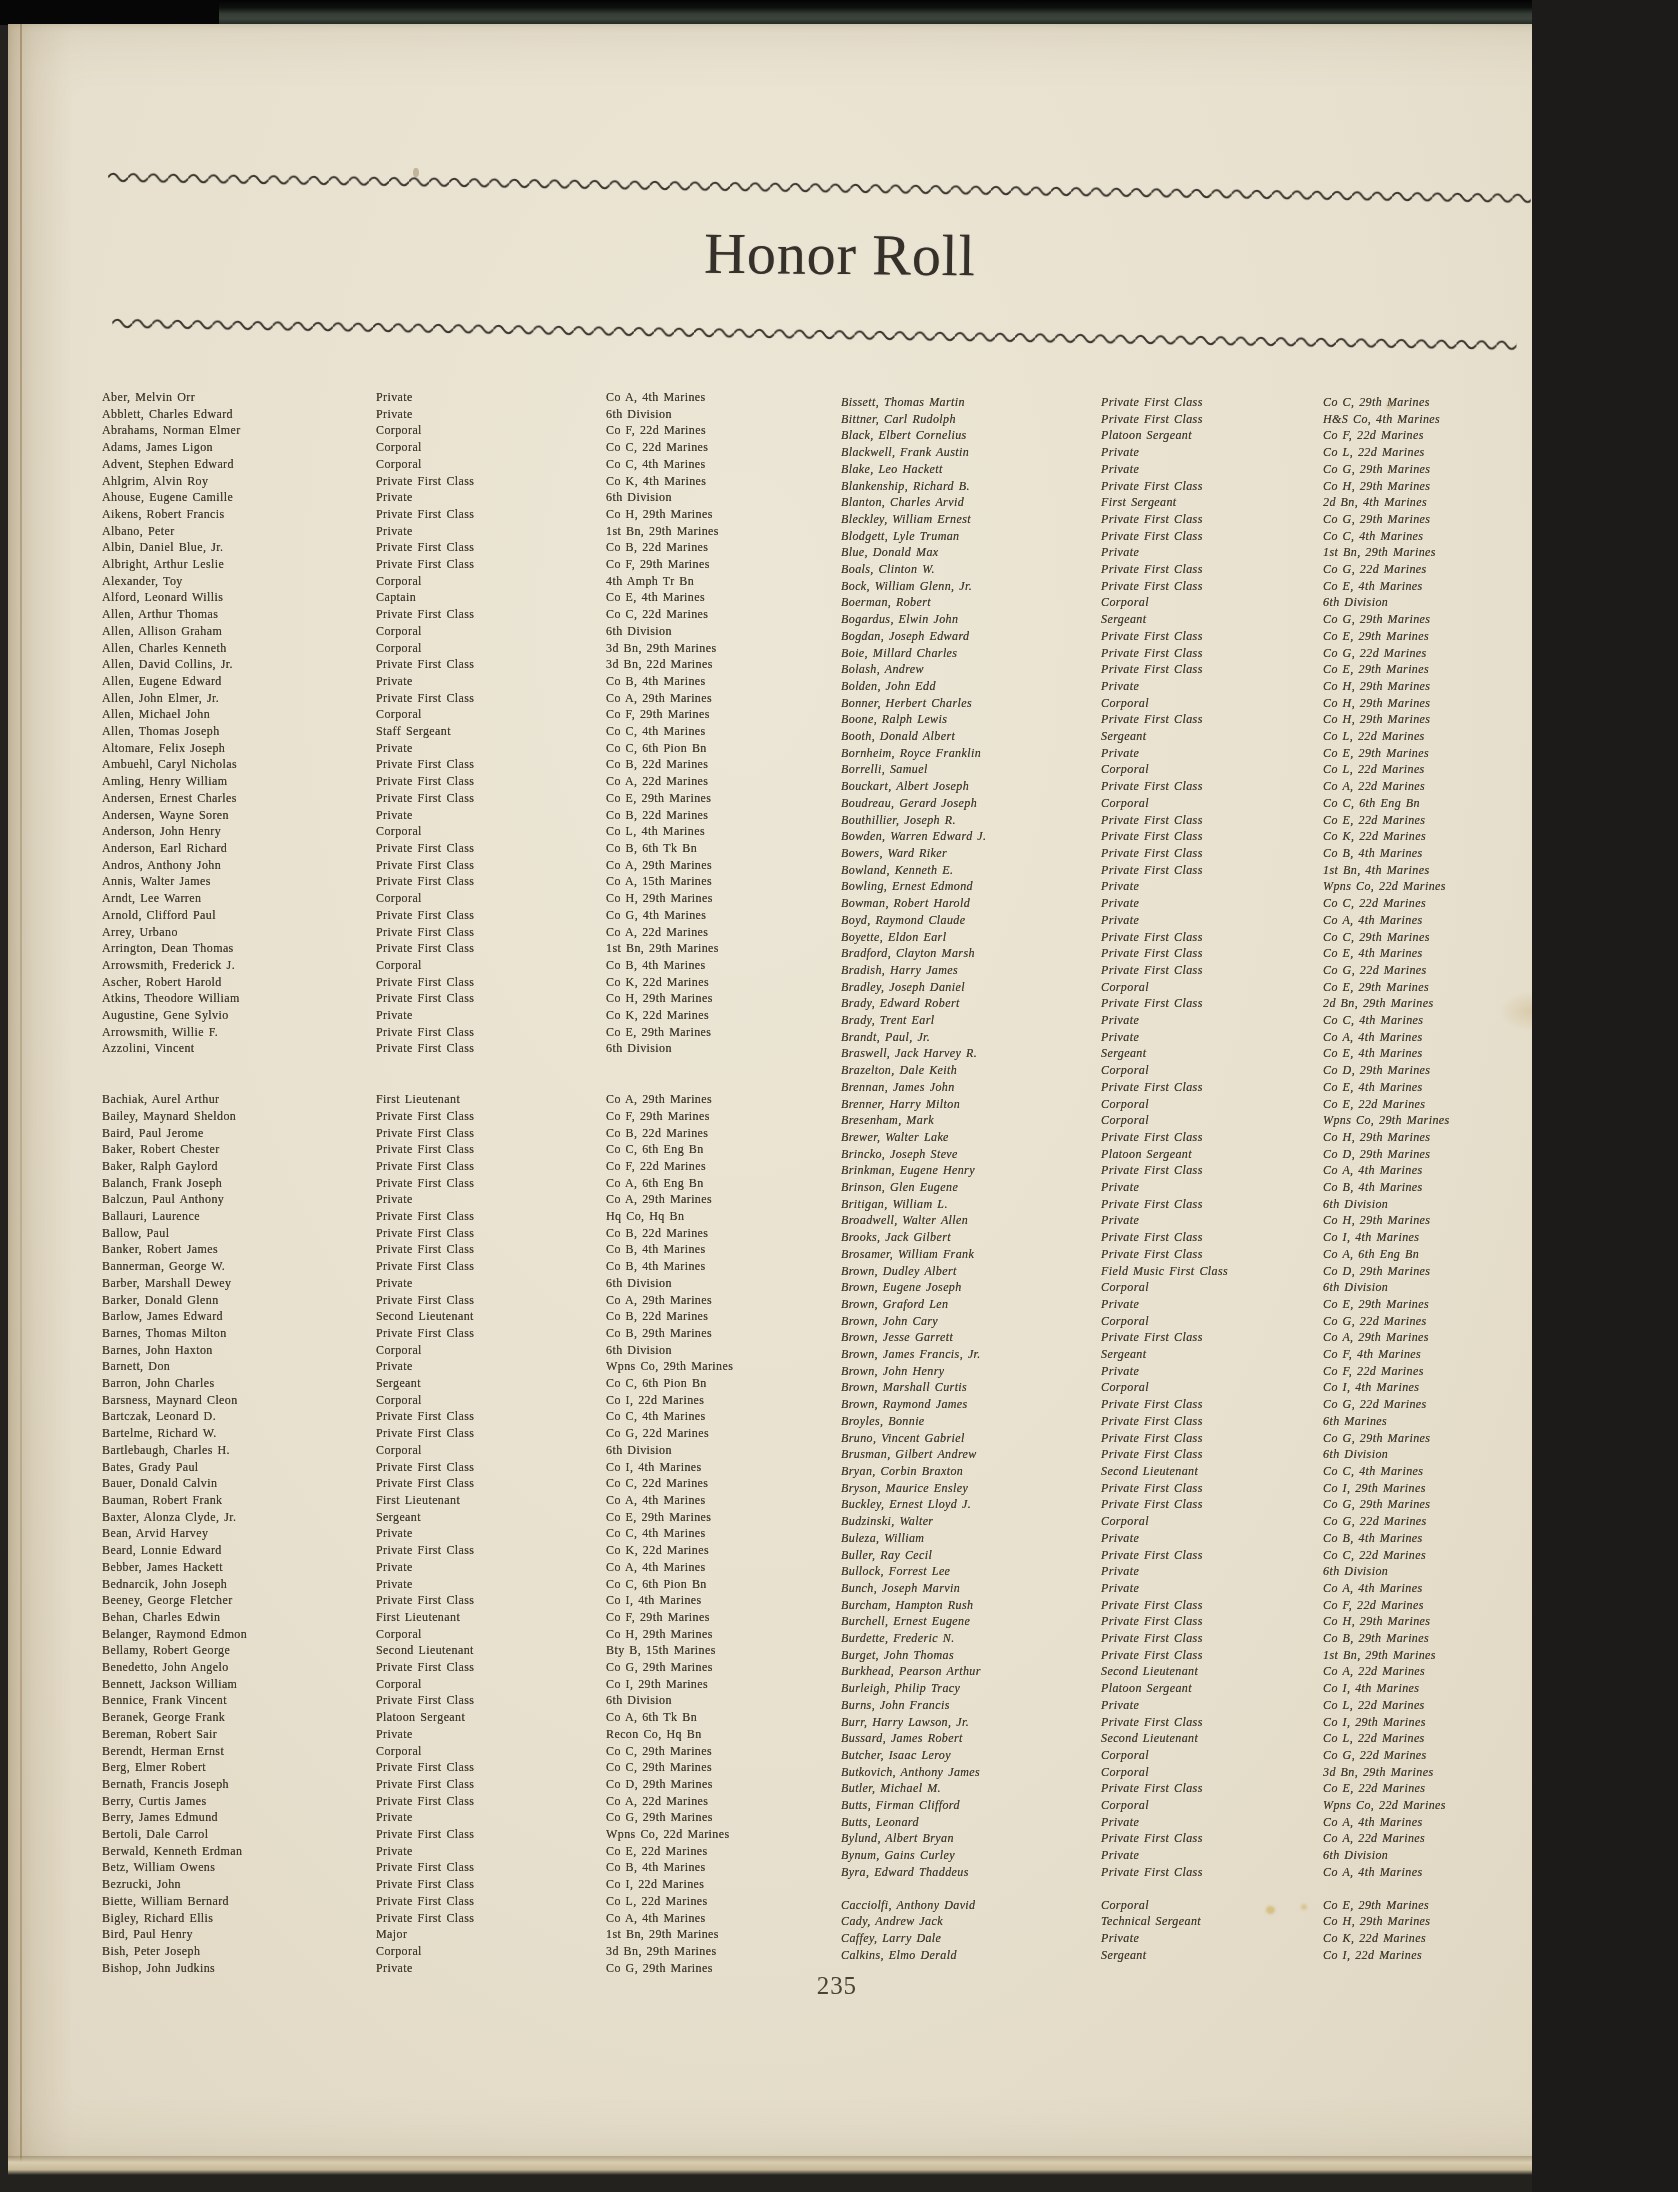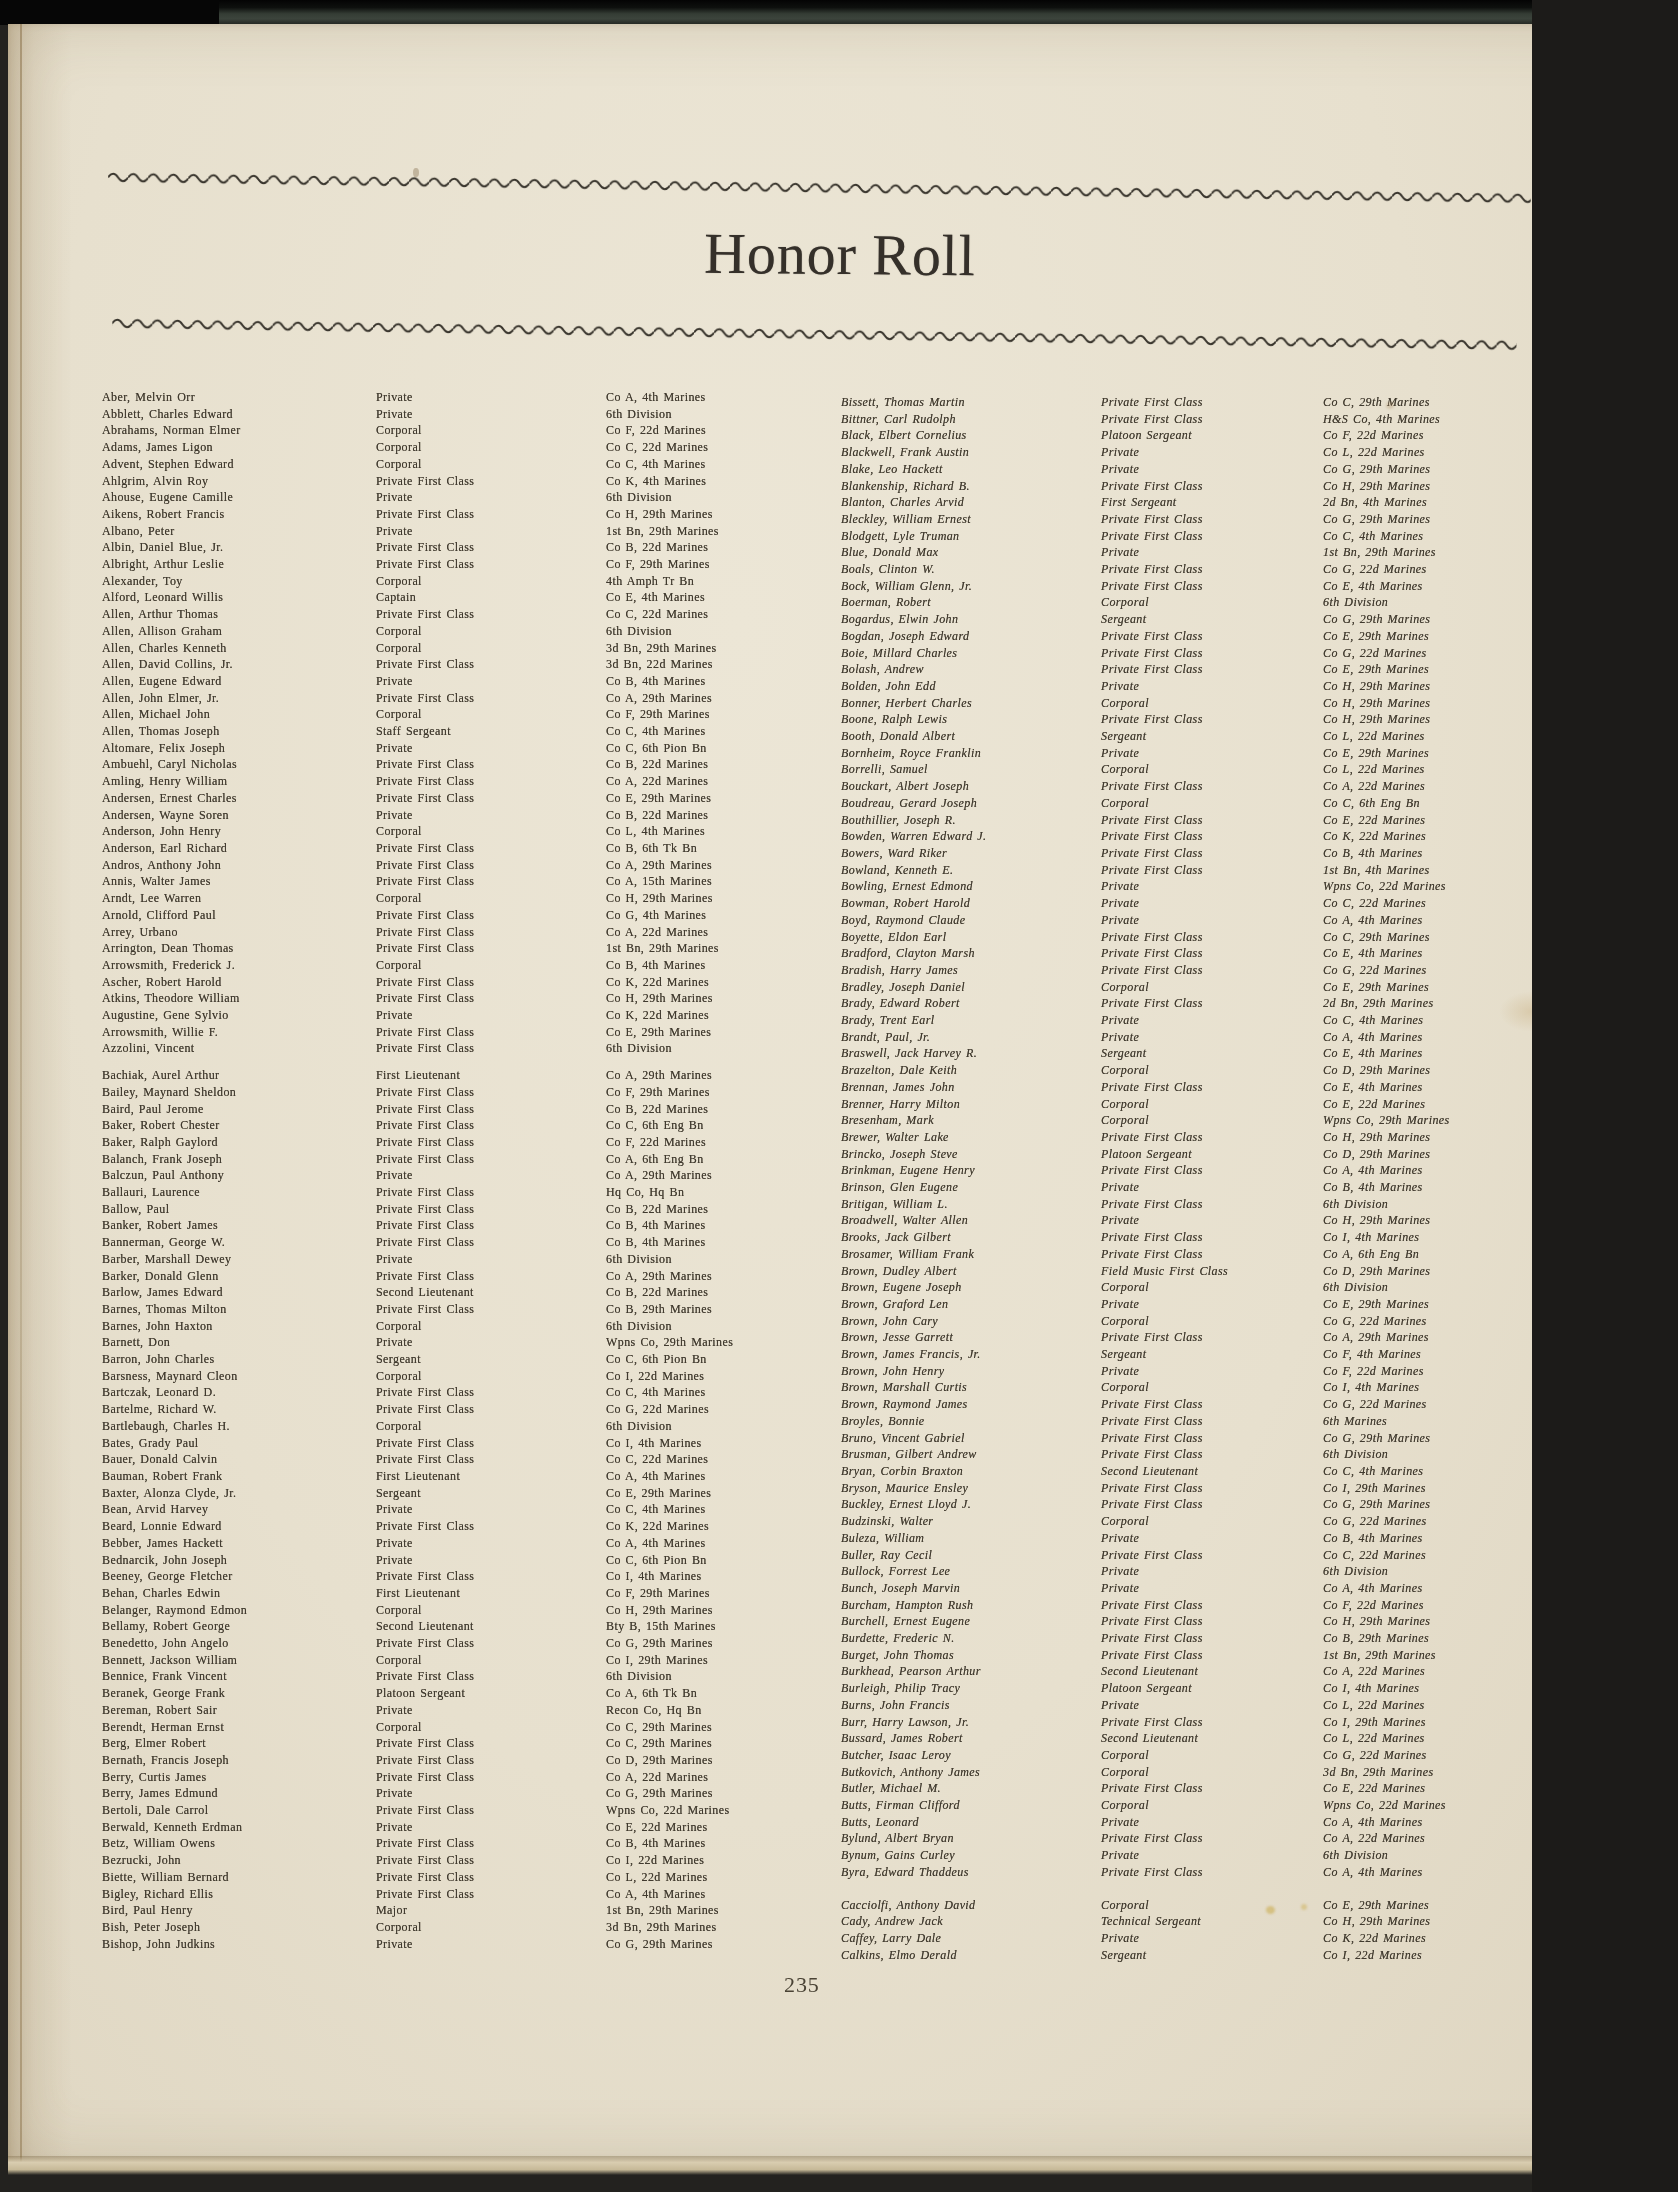--- a/index.html
+++ b/index.html
@@ -32,25 +32,25 @@
      transform:rotate(0.5deg);text-shadow:0 0 0.9px rgba(53,48,42,.55);}
   
   .col{position:absolute;color:#403a2f;font-size:12px;line-height:16.7px;
      letter-spacing:0.4px;word-spacing:1.4px;text-shadow:0 0 0.5px rgba(64,56,42,.75);}
   .col-left{left:102px;top:389px;width:722px;}
   .col-right{left:841px;top:394px;width:704px;font-style:italic;}
   .roll-row{display:grid;}
   .col-left .roll-row{grid-template-columns:274px 230px 210px;}
   .col-right .roll-row{grid-template-columns:260px 222px 216px;}
   .cell{white-space:nowrap;}
-  .col-left .roll-section + .roll-section{margin-top:10px;}
+  .col-left .roll-section + .roll-section{margin-top:34px;}
   .col-right .roll-section + .roll-section{margin-top:16px;}
   
-  .folio{position:absolute;left:784px;top:1972px;width:73px;text-align:left;
-     font-size:22px;color:#4a4335;letter-spacing:0.9px;}
+  .folio{position:absolute;left:784px;top:1972px;width:73px;text-align:right;
+     font-size:25px;color:#4a4335;letter-spacing:0.9px;}
   
   .stain{position:absolute;border-radius:50%;}
   .stain1{left:1499px;top:991px;width:64px;height:41px;
      background:radial-gradient(ellipse,rgba(190,158,100,.30),rgba(190,158,100,0) 70%);}
   .stain2{left:1266px;top:1906px;width:9.1px;height:8.2px;background:rgba(200,165,60,.5);filter:blur(0.9px);}
   .stain3{left:1301px;top:1904px;width:6.4px;height:6.4px;background:rgba(200,165,60,.4);filter:blur(0.9px);}
   .stain4{left:413px;top:168px;width:5.5px;height:9.1px;background:rgba(120,95,60,.35);filter:blur(0.5px);}
   .stain5{left:1386px;top:402px;width:8.2px;height:7.3px;background:rgba(160,125,80,.25);filter:blur(0.9px);}
 </style>
 </head>

